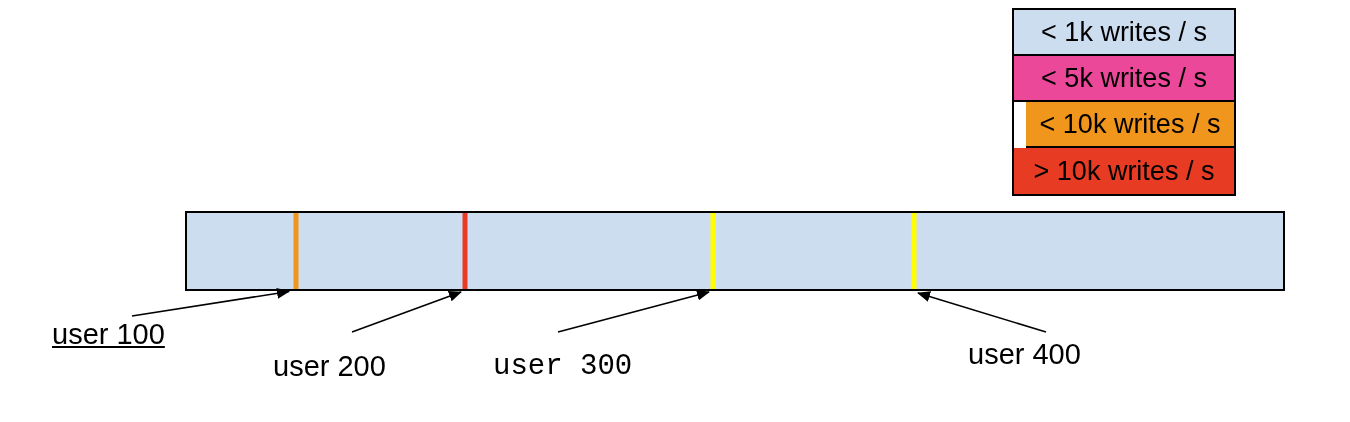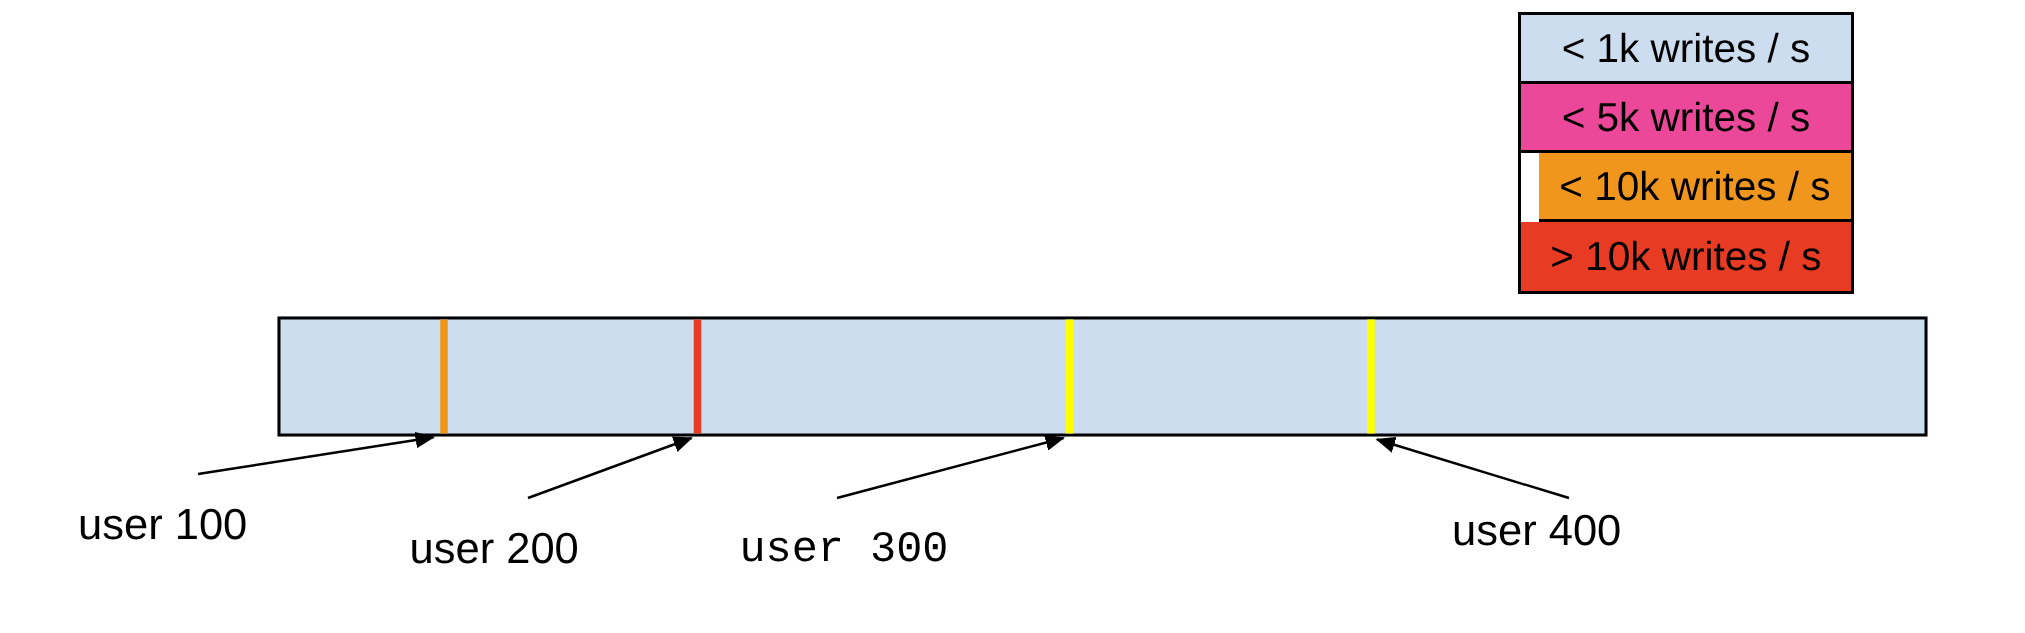--- a/index.html
+++ b/index.html
@@ -74,21 +74,21 @@
     pointer-events: none;
   }
 
   
   .ulabel {
     position: absolute;
     font-size: 29px;
     line-height: 1;
     white-space: nowrap;
   }
-  .ulabel.l1 { left: 52px;  top: 336px; }
+  .ulabel.l1 { left: 52px;  top: 320px; text-decoration: underline; }
   .ulabel.l2 { left: 273px; top: 352px; }
   .ulabel.l3 { left: 493px; top: 352px; font-family: Liberation Mono, monospace; }
   .ulabel.l4 { left: 968px; top: 340px; }
 </style>
 </head>
 <body>
 
 <div class="canvas">
 
 

